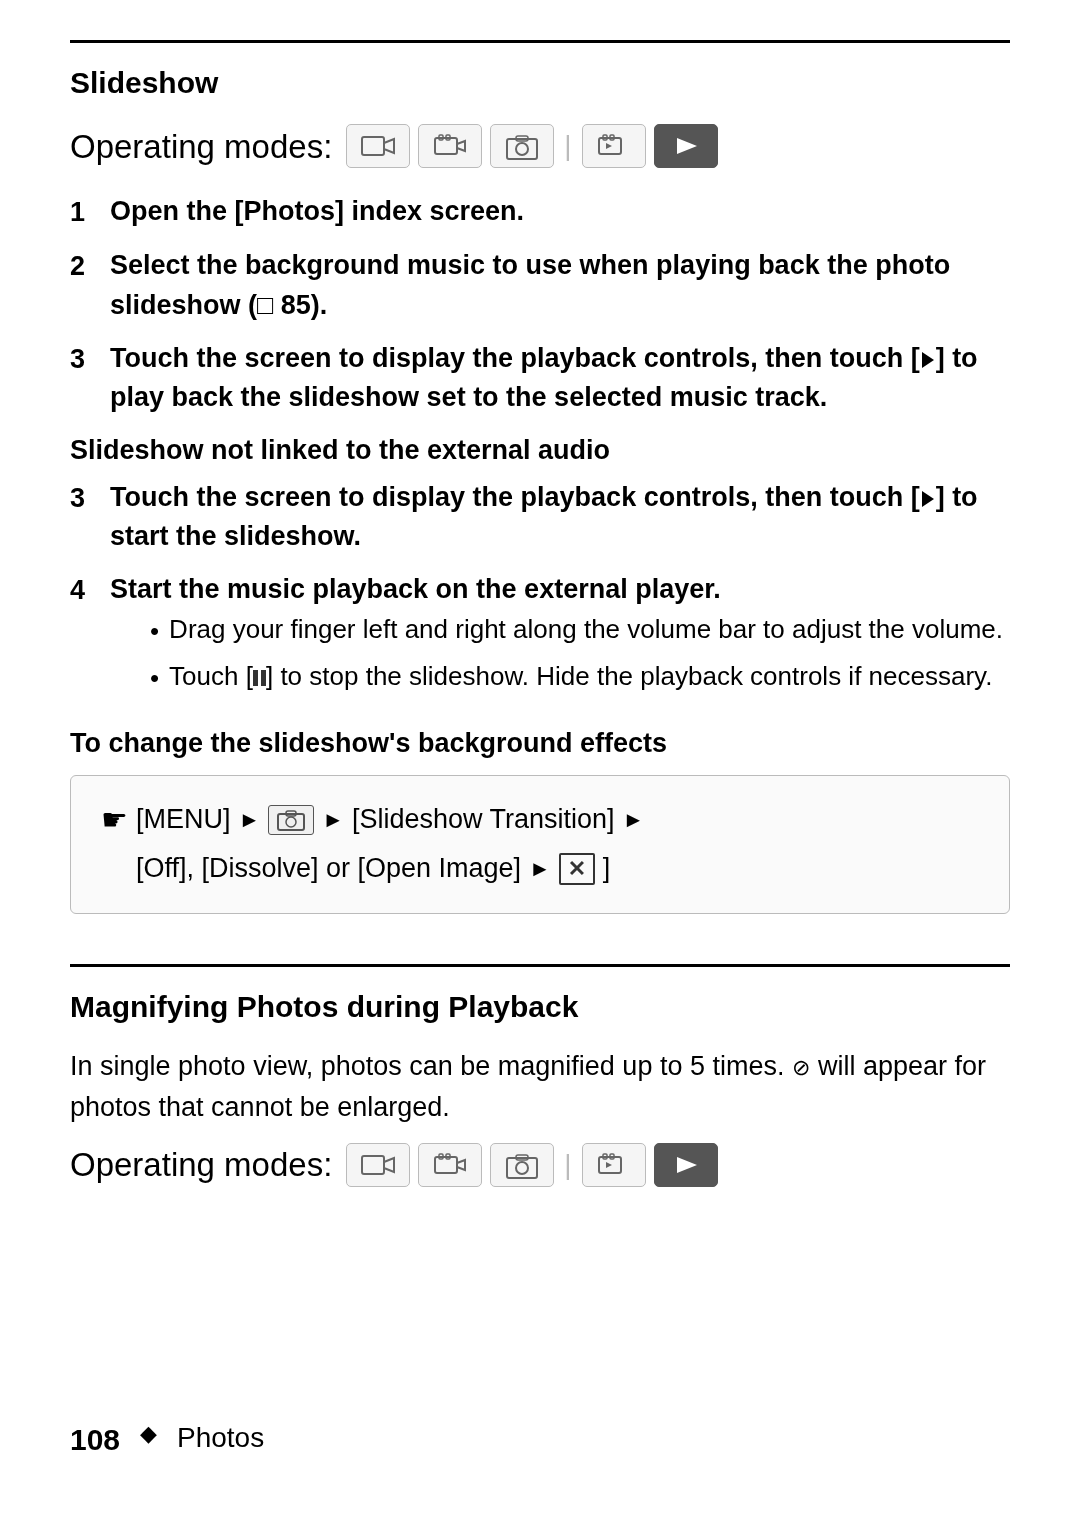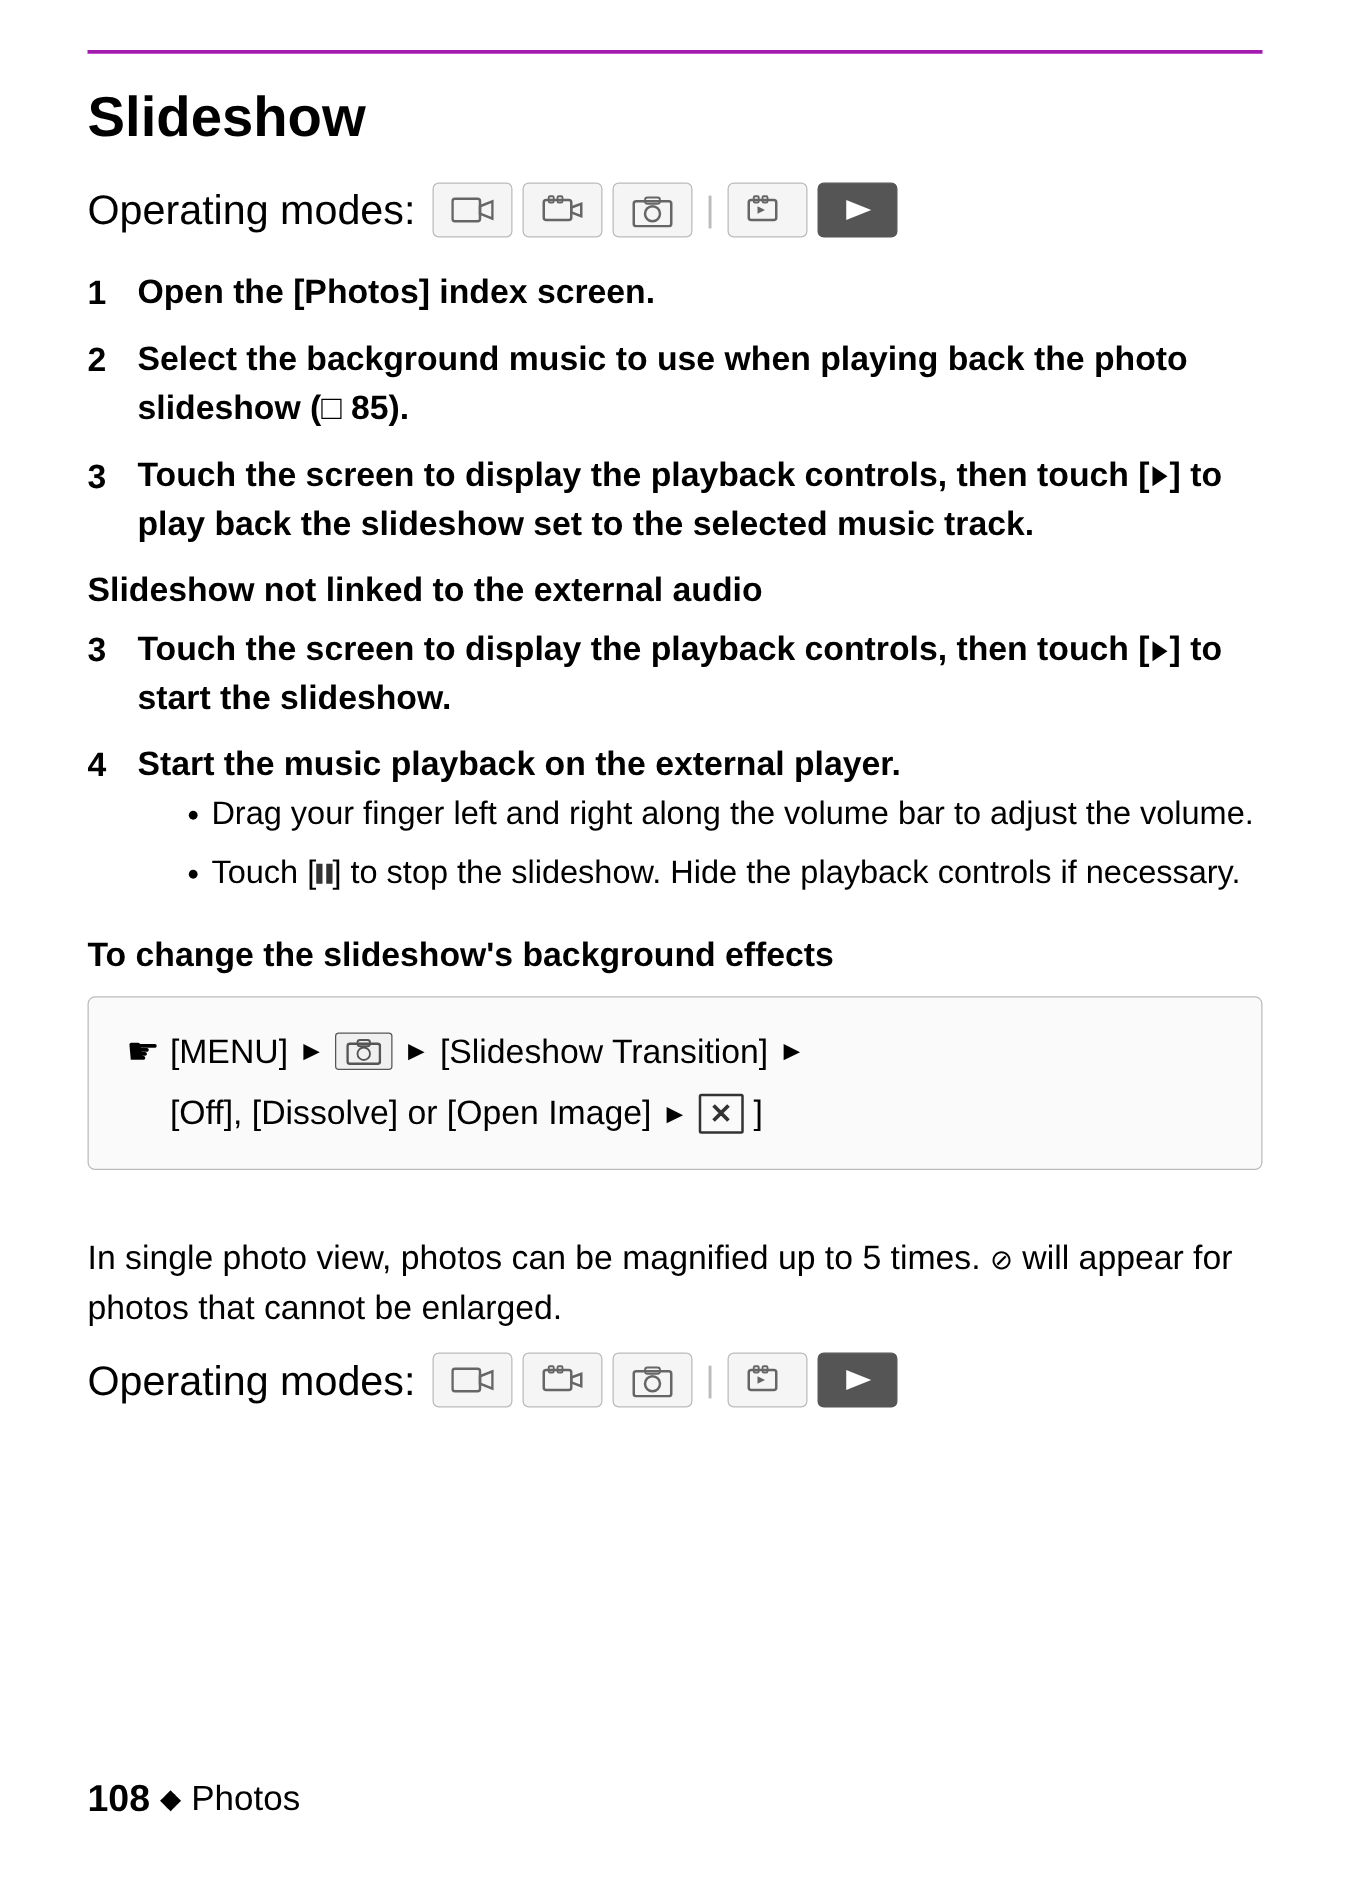--- a/index.html
+++ b/index.html
@@ -18,23 +18,23 @@
       min-height: 1521px;
       background: #fff;
       padding: 40px 70px 60px 70px;
       display: flex;
       flex-direction: column;
     }
     .section {
       margin-bottom: 40px;
     }
     .section-title {
-      font-size: 45px;
-      font-weight: bold;
-      border-top: 3px solid #a21caf;
+      font-size: 30px;
+      font-weight: bold;
+      border-top: 3px solid #000000;
       padding-top: 18px;
       margin-bottom: 18px;
     }
     .section-desc {
       font-size: 27px;
       margin-bottom: 14px;
       line-height: 1.5;
     }
     .operating-modes {
       display: flex;
@@ -162,22 +162,21 @@
       font-weight: bold;
       width: 36px;
       height: 32px;
       color: #333;
     }
     .footer-row {
       margin-top: auto;
       padding-top: 40px;
       font-size: 28px;
       display: flex;
-      align-items: center;
-      gap: 8px;
+      gap: 20px;
     }
     .footer-num {
       font-weight: bold;
       font-size: 30px;
     }
     .footer-dot {
       font-size: 22px;
     }
   </style>
 </head>
@@ -295,20 +294,21 @@
         <span style="font-size:30px; visibility:hidden;">☛</span>
         <span>[Off], [Dissolve] or [Open Image]</span>
         <span style="font-size:22px;">►</span>
         <span class="close-x">✕</span>
         <span>]</span>
       </div>
     </div>
   </div>
 
   <div class="section">
+    <div class="section-title">Magnifying Photos during Playback</div>
     <p class="section-desc">In single photo view, photos can be magnified up to 5 times. <span style="font-size:22px; vertical-align:middle;">⊘</span> will appear for photos that cannot be enlarged.</p>
 
     <div class="operating-modes">
       <span class="op-label">Operating modes:</span>
       <span class="mode-btn" title="Camcorder">
         <svg width="34" height="28" viewBox="0 0 34 28">
             <rect x="1" y="5" width="22" height="18" rx="2" fill="none" stroke="#666" stroke-width="2"></rect>
             <polygon points="23,11 33,7 33,21 23,17" fill="none" stroke="#666" stroke-width="2"></polygon>
           </svg>
       </span>

